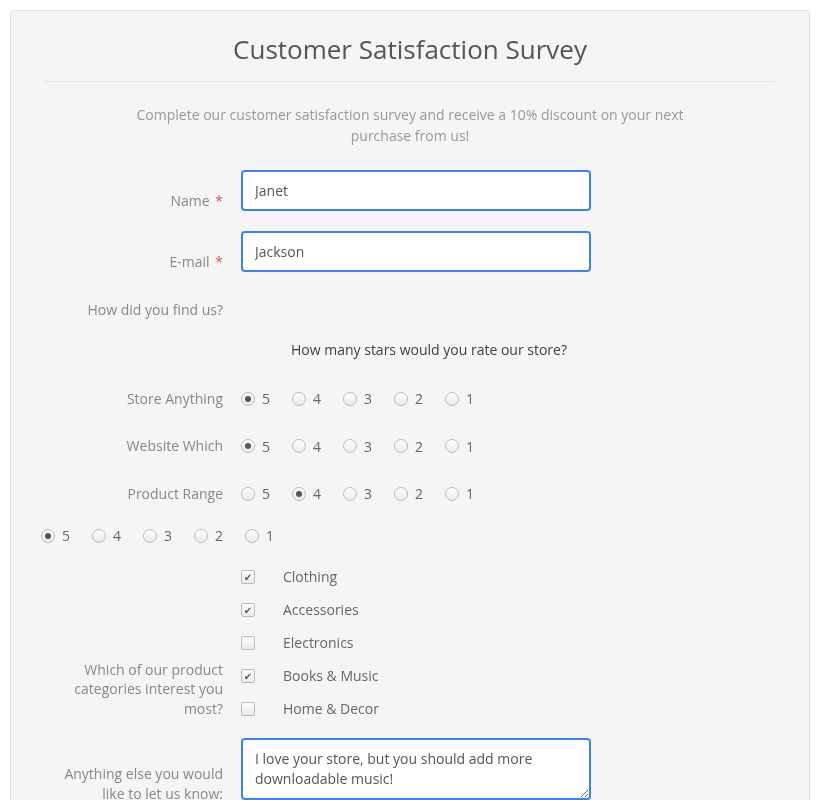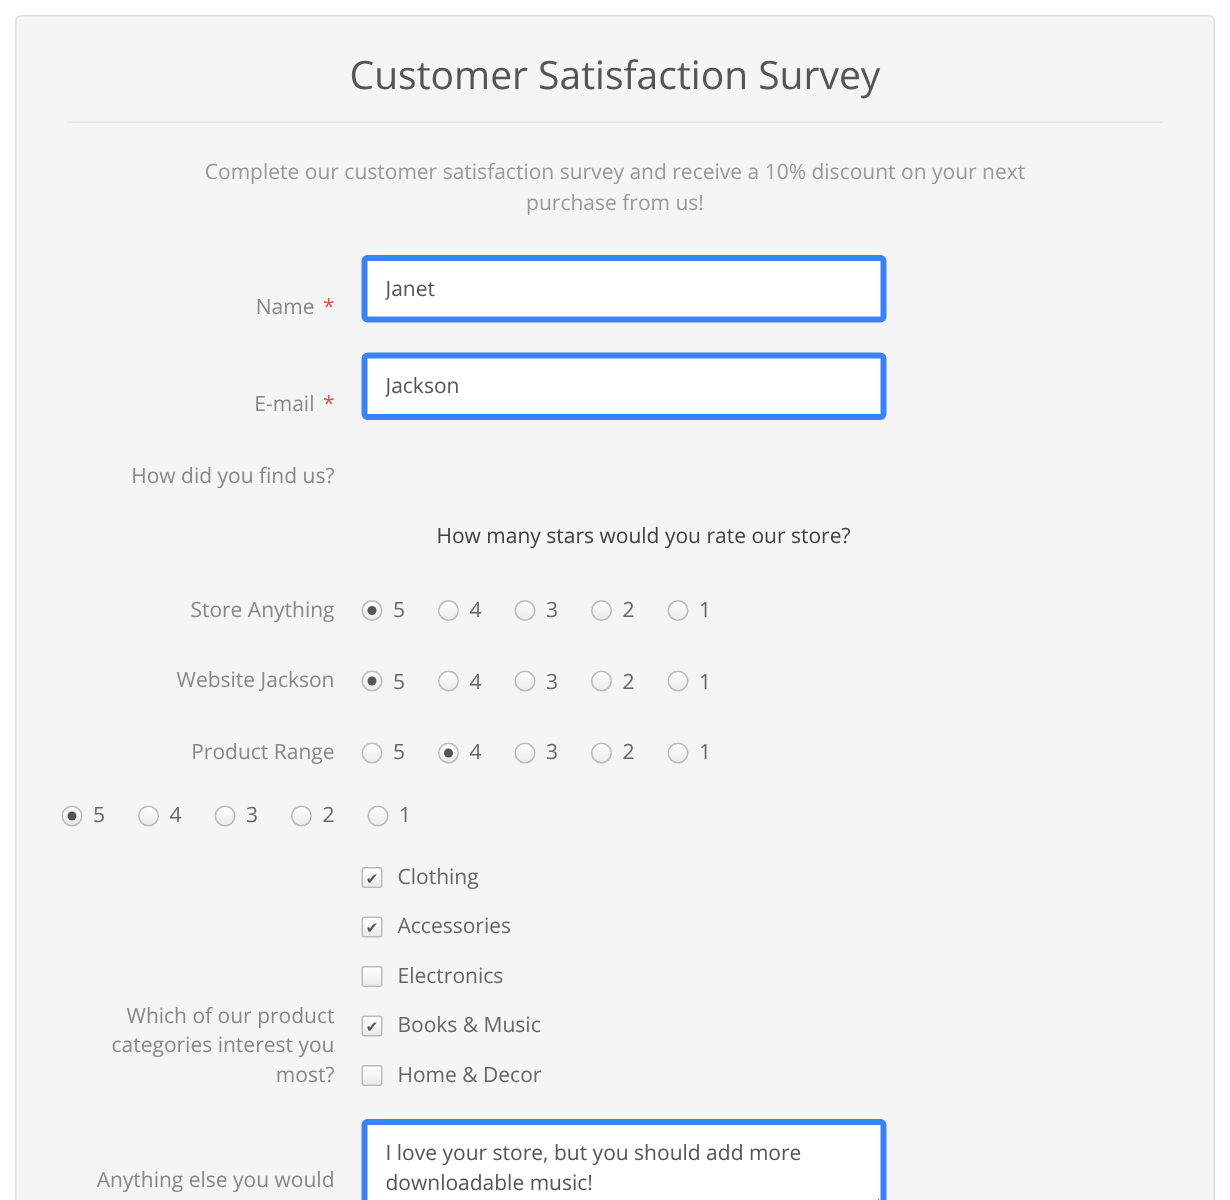--- a/index.html
+++ b/index.html
@@ -57,21 +57,21 @@
     }
     .form-control-wrap {
       width: 350px;
     }
     .input-text, .select, .textarea {
       width: 100%;
       padding: 9px 12px;
       font-size: 14px;
       color: #555;
       background: #fff;
-      border: 4px solid #3b82f6;
+      border: 2px solid #3b82f6;
       border-radius: 4px;
       font-family: inherit;
     }
     .select {
       appearance: none;
       -webkit-appearance: none;
       background-image: none;
       padding-right: 28px;
     }
     .select-wrap {
@@ -133,21 +133,21 @@
     }
     .checkcol {
       display: flex;
       flex-direction: column;
       gap: 14px;
       padding-top: 2px;
     }
     .check-opt {
       display: flex;
       align-items: center;
-      gap: 10px;
+      gap: 28px;
     }
     .checkbox {
       width: 14px;
       height: 14px;
       border: 1px solid #bbb;
       border-radius: 2px;
       background: linear-gradient(#fff, #eaeaea);
       display: inline-flex;
       align-items: center;
       justify-content: center;
@@ -217,21 +217,21 @@
             <span class="radio"></span>
             <span class="radio-label">2</span>
           </label>
           <label class="radio-opt">
             <span class="radio"></span>
             <span class="radio-label">1</span>
           </label>
         </div>
       </div>
       <div class="form-row">
-        <div class="form-label">Website Jackson</div>
+        <div class="form-label">Website Which</div>
         <div class="radiorow">
           <label class="radio-opt">
             <span class="radio checked"></span>
             <span class="radio-label">5</span>
           </label>
           <label class="radio-opt">
             <span class="radio"></span>
             <span class="radio-label">4</span>
           </label>
           <label class="radio-opt">

